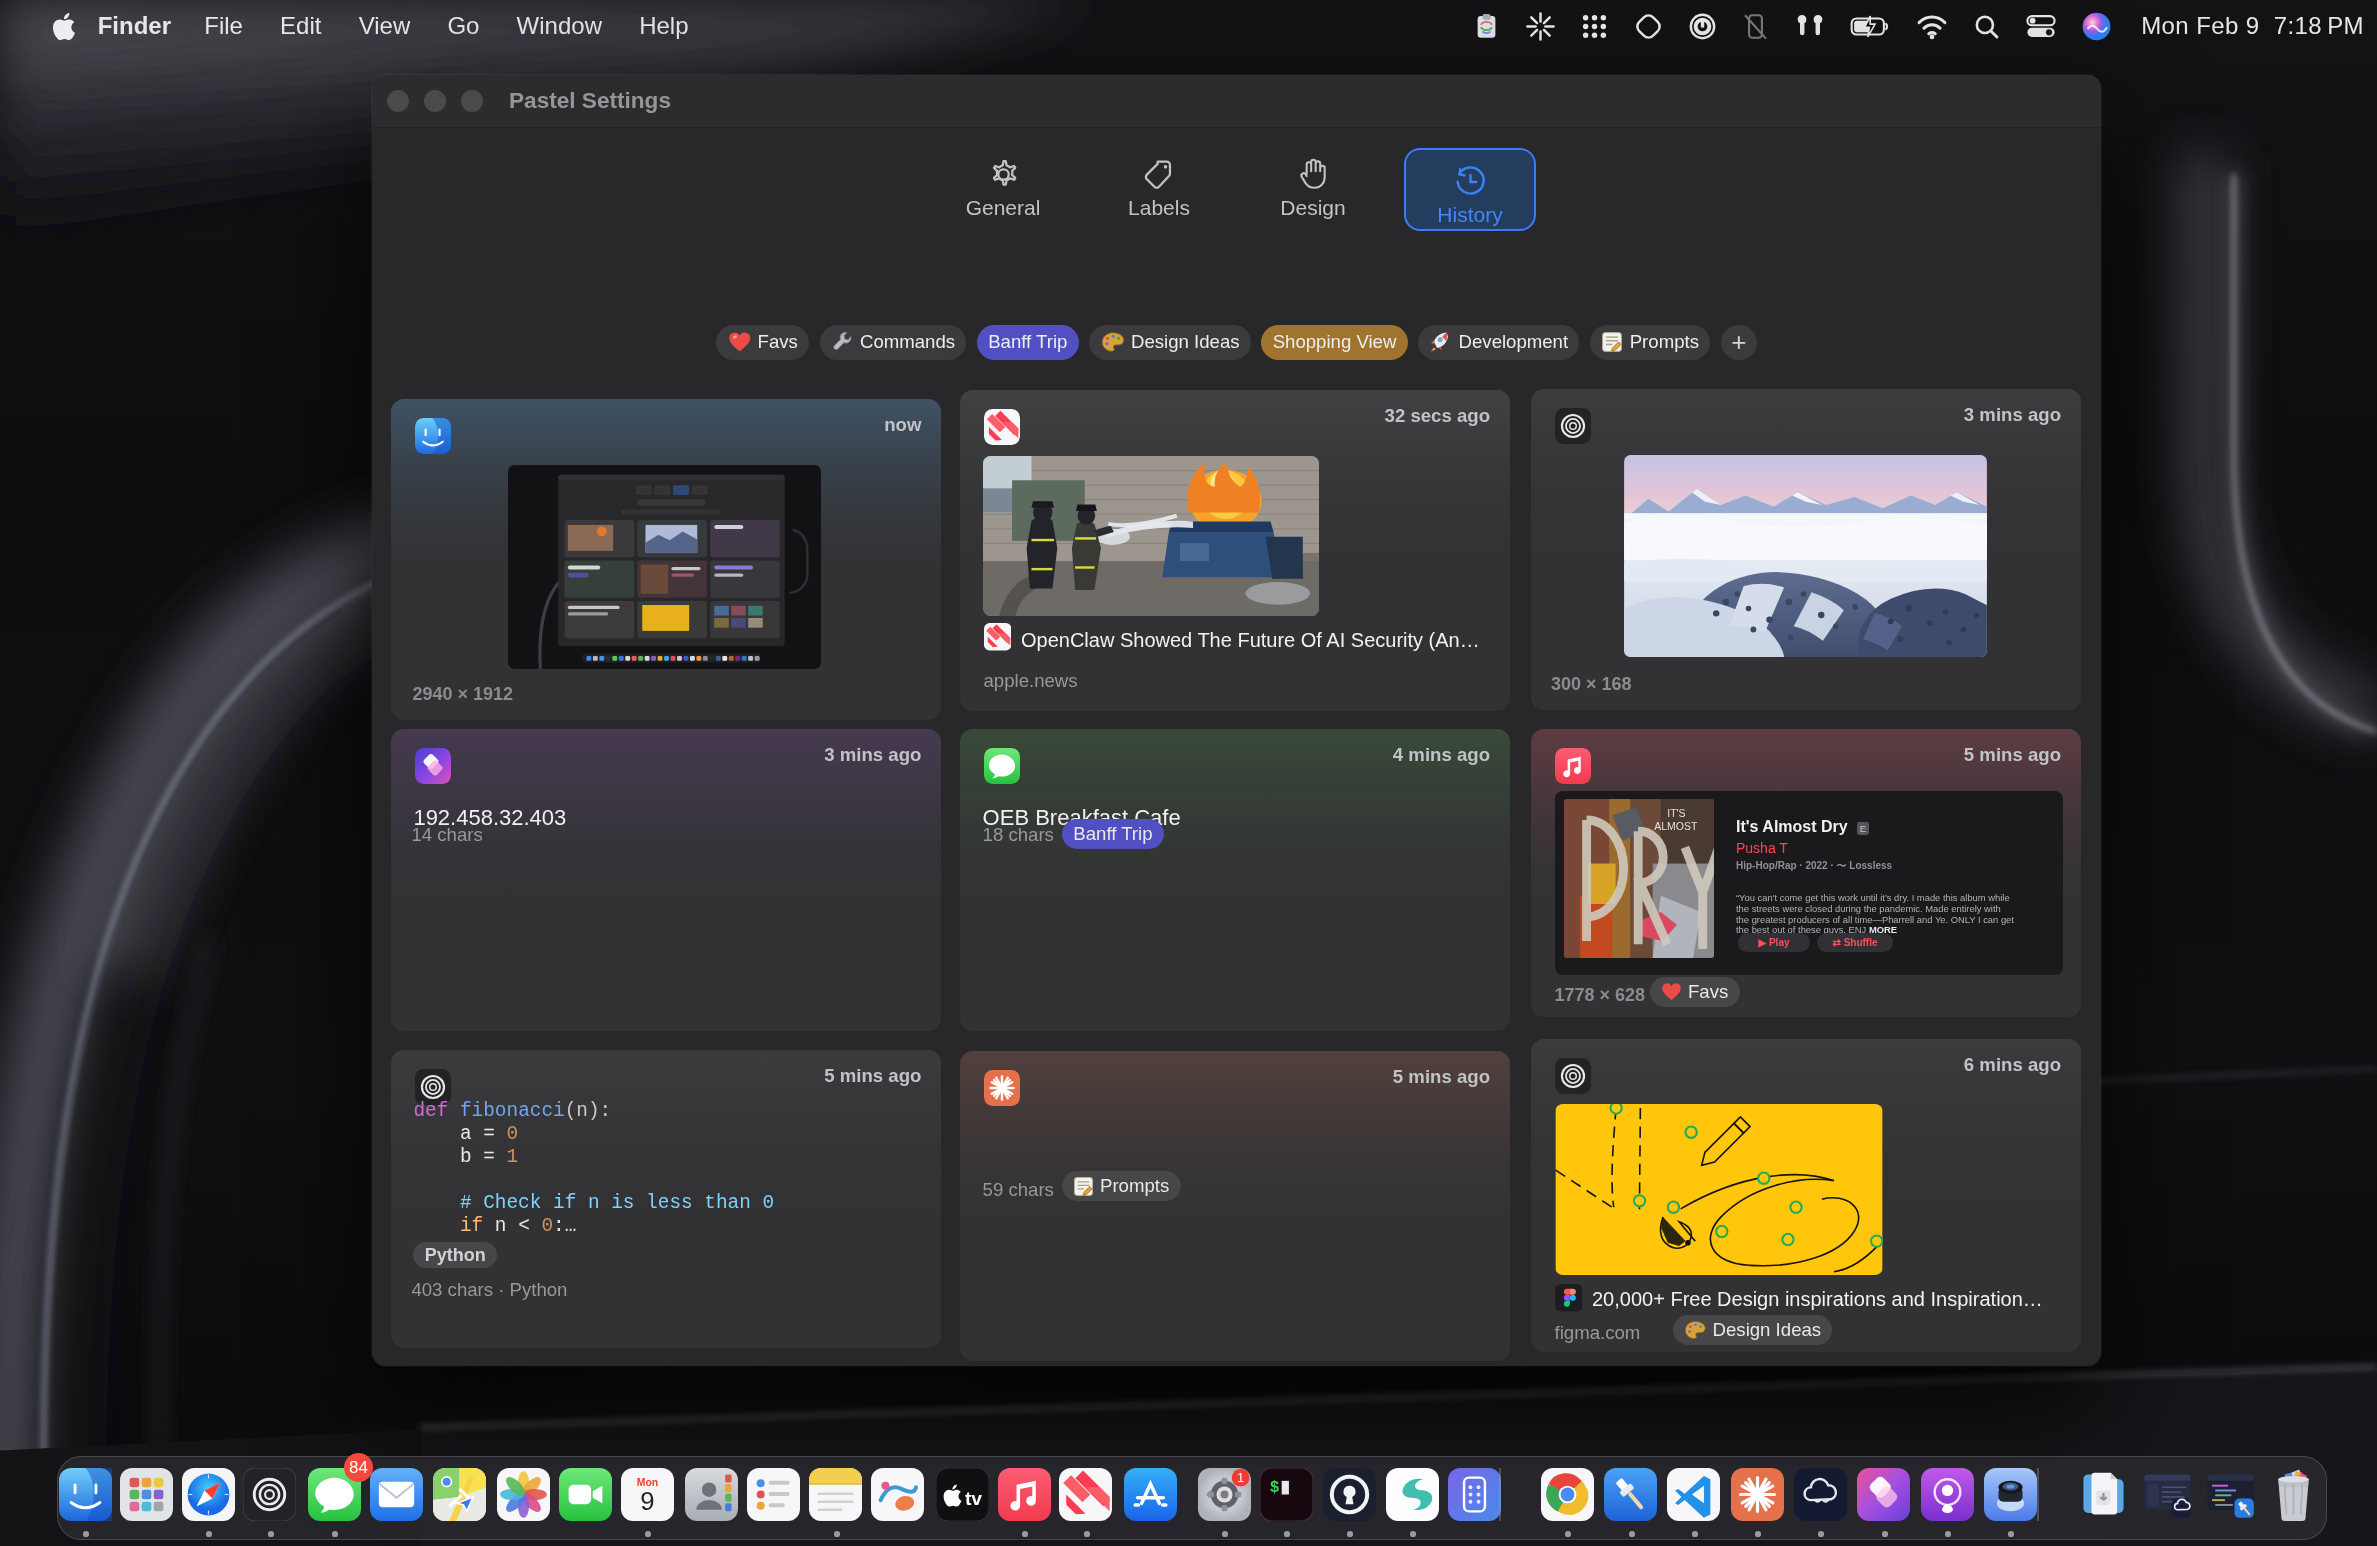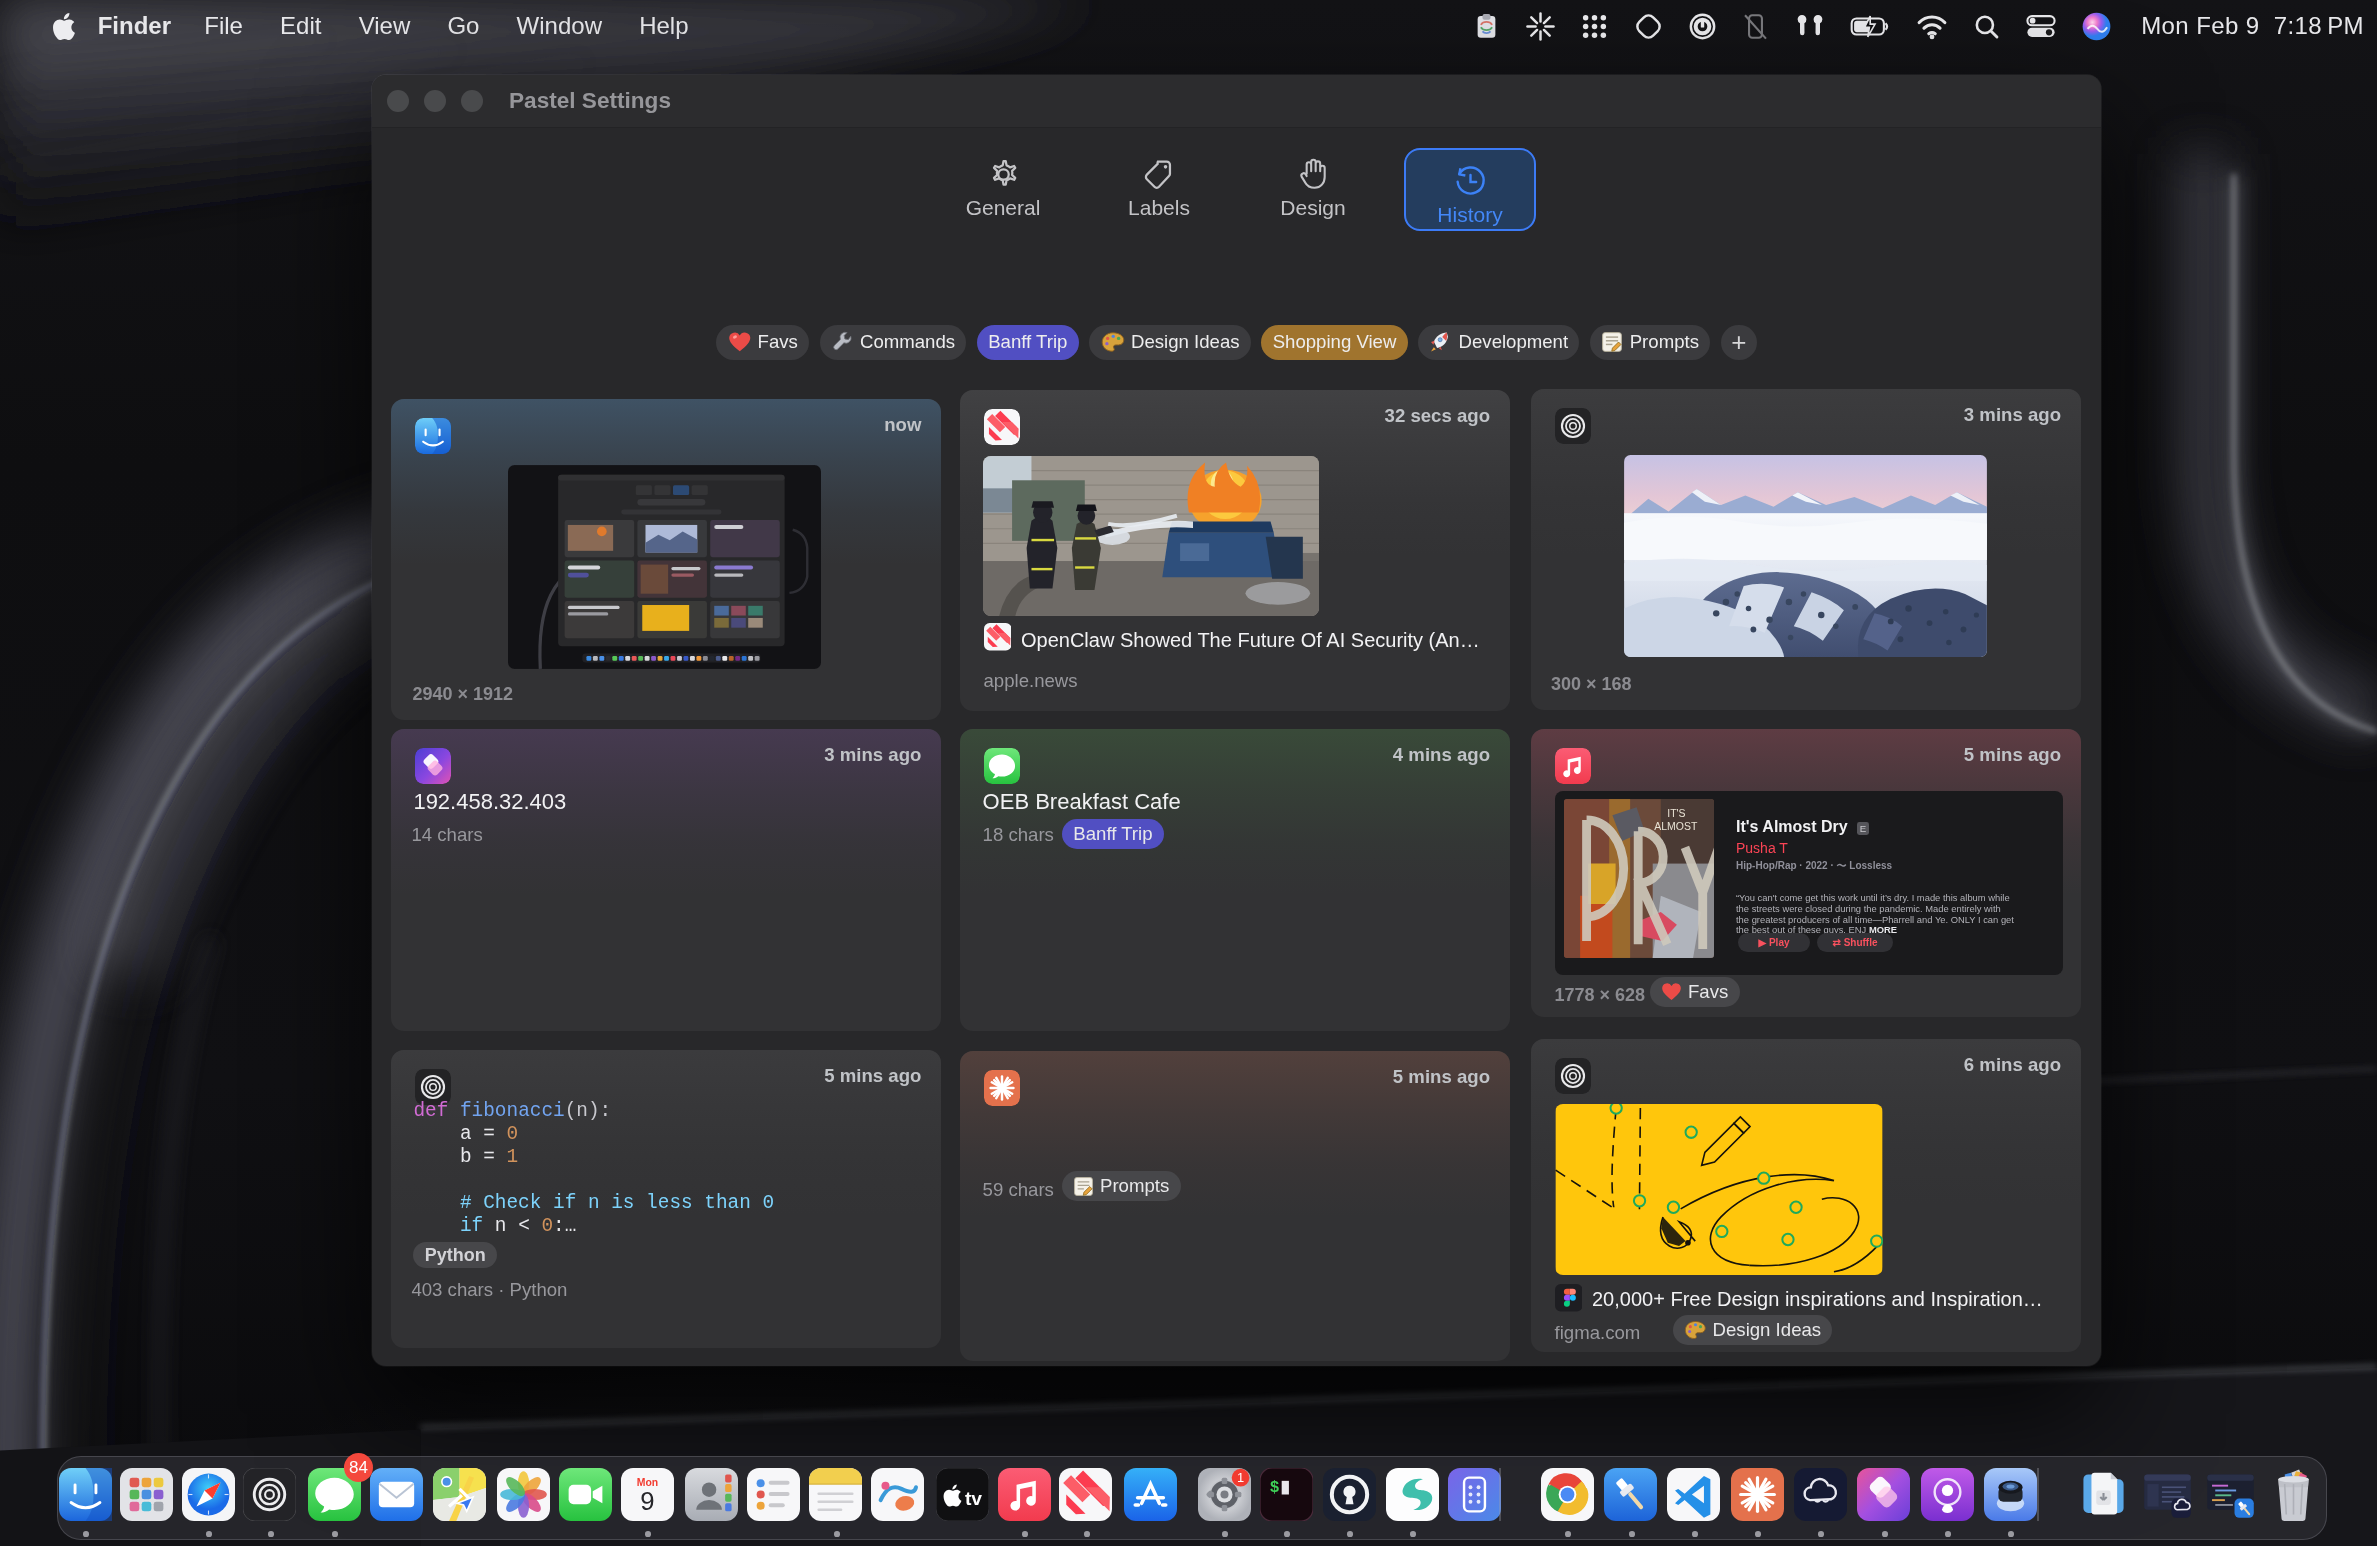--- a/index.html
+++ b/index.html
@@ -46,21 +46,21 @@
   .chip.orange { background:#a0742e; }
   .chip.plus { width:36px; padding:0; justify-content:center; color:#d6d6d8; font-size:26px; }
 
   
   .card { position:absolute; width:550px; background:#323234; border-radius:13px; overflow:hidden; }
   .chead { position:absolute; left:0; top:0; width:100%; height:166px; }
   .cicon { position:absolute; left:23.5px; top:19.4px; width:36px; height:36px; border-radius:8px; }
   .ctime { position:absolute; right:20px; top:14.6px; font-size:18.6px; font-weight:bold; color:#c0c3c7; }
   .cdim  { position:absolute; left:21px; font-size:18px; font-weight:bold; color:#8b8b90; }
   .cmeta { position:absolute; left:22.6px; font-size:18.6px; color:#98989d; }
-  .cbig  { position:absolute; left:22.6px; font-size:22px; color:#f1f1f3; }
+  .cbig  { position:absolute; left:22.6px; font-size:22px; color:#f1f1f3;margin-top:16px; }
   .lchip { position:absolute; height:30px; border-radius:15.4px; background:#47474a; color:#e8e8ea;
     font-size:18.6px; display:flex; align-items:center; padding:0 11.3px; gap:5.7px; }
   .lchip.purple { background:#514fc2; font-weight:normal; }
 
   
   #dock { left:57px; top:1456px; width:2270px; height:84px; background:rgba(46,46,52,0.68);
     border:1.6px solid rgba(150,150,158,0.30); border-radius:24px; }
   .dicon { position:absolute; top:1468px; width:53px; height:53px; }
   .ddot { position:absolute; top:1531px; width:5.7px; height:5.7px; border-radius:50%; background:#9a9aa0; }
   .dsep { position:absolute; top:1468px; width:1.6px; height:53px; background:rgba(160,160,168,0.35); }
@@ -645,21 +645,21 @@
           <circle cx="22" cy="22" r="8.6" stroke-width="2.2"></circle>
           <circle cx="22" cy="22" r="4" stroke-width="1.8"></circle>
         </g>
       </svg>
     <div class="ctime">5 mins ago</div>
     <pre class="abs" style="left:22px; top:50px; font-family:'Liberation Mono', monospace; font-size:19.4px; line-height:23px; color:#e8e8ec;"><span style="color:#d16bd4;">def</span> <span style="color:#72a4f0;">fibonacci</span><span style="color:#c8c8ce;">(n):</span>
     a = <span style="color:#d2935c;">0</span>
     b = <span style="color:#d2935c;">1</span>
 
     <span style="color:#7dd3fc;"># Check if n is less than 0</span>
-    <span style="color:#7dd3fc;">if</span> n &lt; <span style="color:#d2935c;">0</span>:…</pre>
+    <span style="color:#fdba74;">if</span> n &lt; <span style="color:#d2935c;">0</span>:…</pre>
     <div class="lchip" style="left:22px; top:192px; height:26px; border-radius:13px; font-weight:bold; color:#d2d2d6; font-size:18px;">Python</div>
     <div class="cmeta" style="top:229px; left:20px;">403 chars · Python</div>
   </div>
 
   <div class="card" style="left:588px; top:976px; height:310px;">
     <div class="chead" style="background:linear-gradient(180deg,#52403c 0%, rgba(82,64,60,0.5) 38%, rgba(82,64,60,0.18) 68%, rgba(50,50,52,0) 100%);"></div>
     <svg class="cicon" viewBox="0 0 44 44">
         <rect width="44" height="44" rx="10" fill="#e4714c"></rect>
         <g stroke="#fff" stroke-width="3" stroke-linecap="round">
           <line x1="22" y1="8" x2="22" y2="36"></line>

